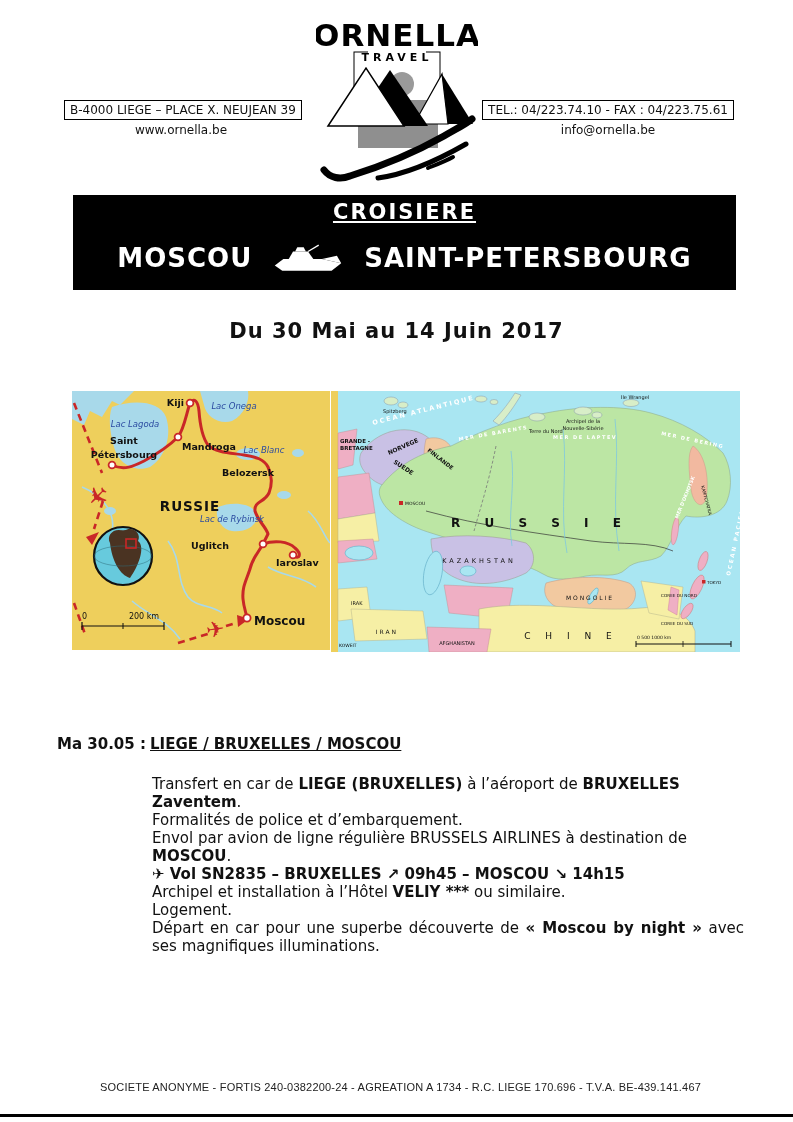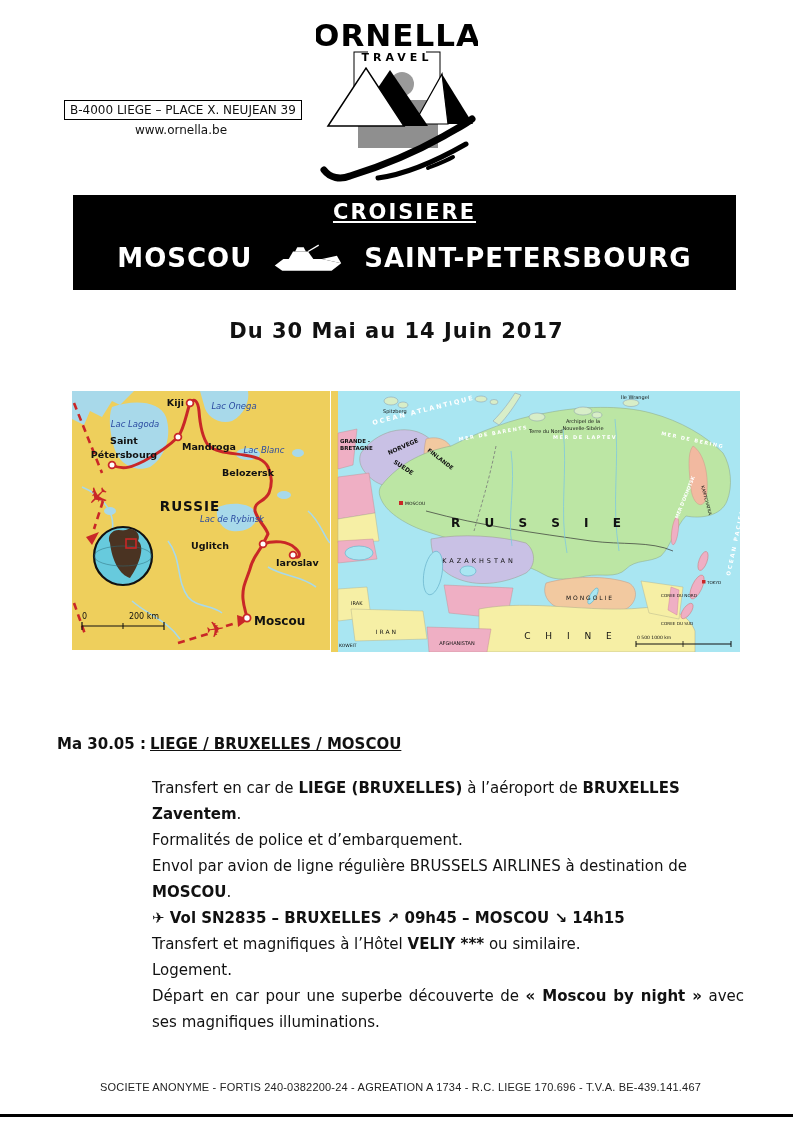--- a/index.html
+++ b/index.html
@@ -24,21 +24,21 @@
   #date-line{position:absolute;left:0;top:319px;width:100%;text-align:center;font-size:21px;font-weight:bold;letter-spacing:1px;}
 
   
   #route-map{position:absolute;left:72px;top:391px;width:258px;height:259px;}
   #region-map{position:absolute;left:331px;top:391px;width:409px;height:261px;}
 
   
   #itinerary-heading{position:absolute;left:57px;top:735px;font-size:15px;font-weight:bold;white-space:nowrap;}
   #itinerary-heading .day{display:inline-block;width:93px;}
   #itinerary-heading .title{text-decoration:underline;}
-  #itinerary-body{position:absolute;left:152px;top:775px;width:592px;font-size:15px;line-height:26px;}
+  #itinerary-body{position:absolute;left:152px;top:775px;width:592px;font-size:15px;line-height:18px;}
   #itinerary-body .b{font-weight:bold;}
   #itinerary-body .justify{text-align:justify;}
 
   
   #footer-line{position:absolute;left:4px;top:1081px;width:100%;text-align:center;font-family:"Liberation Sans",sans-serif;font-size:11px;letter-spacing:0.2px;color:#222;}
   #bottom-rule{position:absolute;left:0;top:1114px;width:100%;height:3px;background:#000;}
 
   svg text{font-family:"DejaVu Sans",sans-serif;}
 </style>
 </head>
@@ -66,20 +66,26 @@
       <polygon points="36,118 74,62 112,118" fill="#000000"></polygon>
       <polygon points="12,118 50,60 88,118" fill="#ffffff" stroke="#000" stroke-width="1.5"></polygon>
     </g>
     <g stroke="#000" fill="none" stroke-linecap="round">
       <path d="M8,162 C14,170 24,172 34,168 C60,160 96,146 128,128 C140,121 150,116 156,111" stroke-width="7"></path>
       <path d="M62,170 C92,166 122,152 150,136" stroke-width="5"></path>
       <path d="M112,160 C122,156 130,153 137,149" stroke-width="4"></path>
     </g>
   </svg>
 
+  <div class="hdr-block" id="tel-wrap">
+    <div class="info-box">
+      <span>TEL.: 04/223.74.10   -   FAX : 04/223.75.61</span>
+    </div>
+    <div class="under-box">info@ornella.be</div>
+  </div>
 
   <div class="banner" id="banner-croisiere">
     <span>CROISIERE</span>
   </div>
   <div class="banner" id="banner-route">
     <span>MOSCOU</span>
     <svg class="ship" viewBox="0 0 66 28">
       <g fill="#ffffff">
         <polygon points="2,21 10,15 46,15 64,19 55,26 9,26"></polygon>
         <polygon points="15,15 19,8 33,8 38,15"></polygon>
@@ -277,21 +283,21 @@
 
   <div id="itinerary-heading">
     <span class="day">Ma 30.05 :</span><span class="title">LIEGE / BRUXELLES / MOSCOU</span>
   </div>
 
   <div id="itinerary-body">
     <div class="line"><span>Transfert en car de </span><span class="b">LIEGE (BRUXELLES)</span><span> à l’aéroport de </span><span class="b">BRUXELLES Zaventem</span><span>.</span></div>
     <div class="line">Formalités de police et d’embarquement.</div>
     <div class="line"><span>Envol par avion de ligne régulière BRUSSELS AIRLINES à destination de </span><span class="b">MOSCOU</span><span>.</span></div>
     <div class="line"><span>✈</span><span class="b"> Vol SN2835 – BRUXELLES ↗ 09h45 – MOSCOU ↘ 14h15</span></div>
-    <div class="line"><span>Transfert et magnifiques à l’Hôtel </span><span class="b">VELIY ***</span><span> ou similaire.</span></div>
+    <div class="line"><span>Archipel et installation à l’Hôtel </span><span class="b">VELIY ***</span><span> ou similaire.</span></div>
     <div class="line">Logement.</div>
     <div class="line justify"><span>Départ en car pour une superbe découverte de </span><span class="b">« Moscou by night »</span><span> avec ses magnifiques illuminations.</span></div>
   </div>
 
   <div id="footer-line">SOCIETE ANONYME   -   FORTIS 240-0382200-24   -   AGREATION A 1734   -   R.C. LIEGE 170.696   -   T.V.A. BE-439.141.467</div>
   <div id="bottom-rule"></div>
 
 </div>
 
 </body></html>

